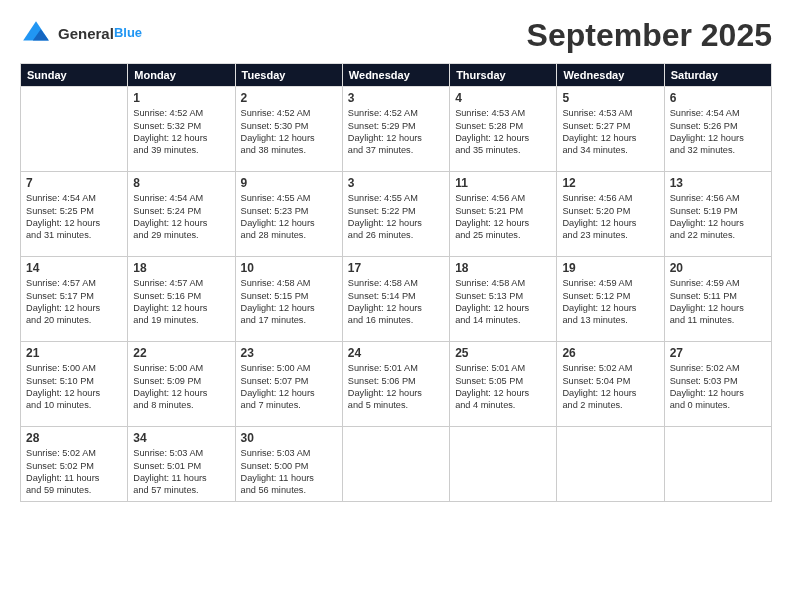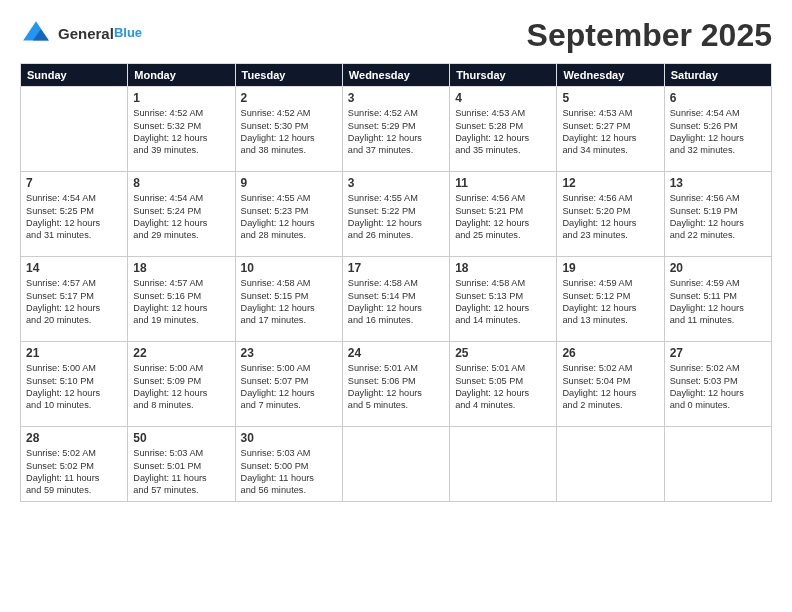--- a/index.html
+++ b/index.html
@@ -335,21 +335,21 @@
         </tr>
         <tr class="last-row">
           <td>
             <div class="day-num">28</div>
             <div class="cell-info" style="white-space: pre-line;">Sunrise: 5:02 AM
 Sunset: 5:02 PM
 Daylight: 11 hours
 and 59 minutes.</div>
           </td>
           <td>
-            <div class="day-num">50</div>
+            <div class="day-num">34</div>
             <div class="cell-info" style="white-space: pre-line;">Sunrise: 5:03 AM
 Sunset: 5:01 PM
 Daylight: 11 hours
 and 57 minutes.</div>
           </td>
           <td>
             <div class="day-num">30</div>
             <div class="cell-info" style="white-space: pre-line;">Sunrise: 5:03 AM
 Sunset: 5:00 PM
 Daylight: 11 hours

